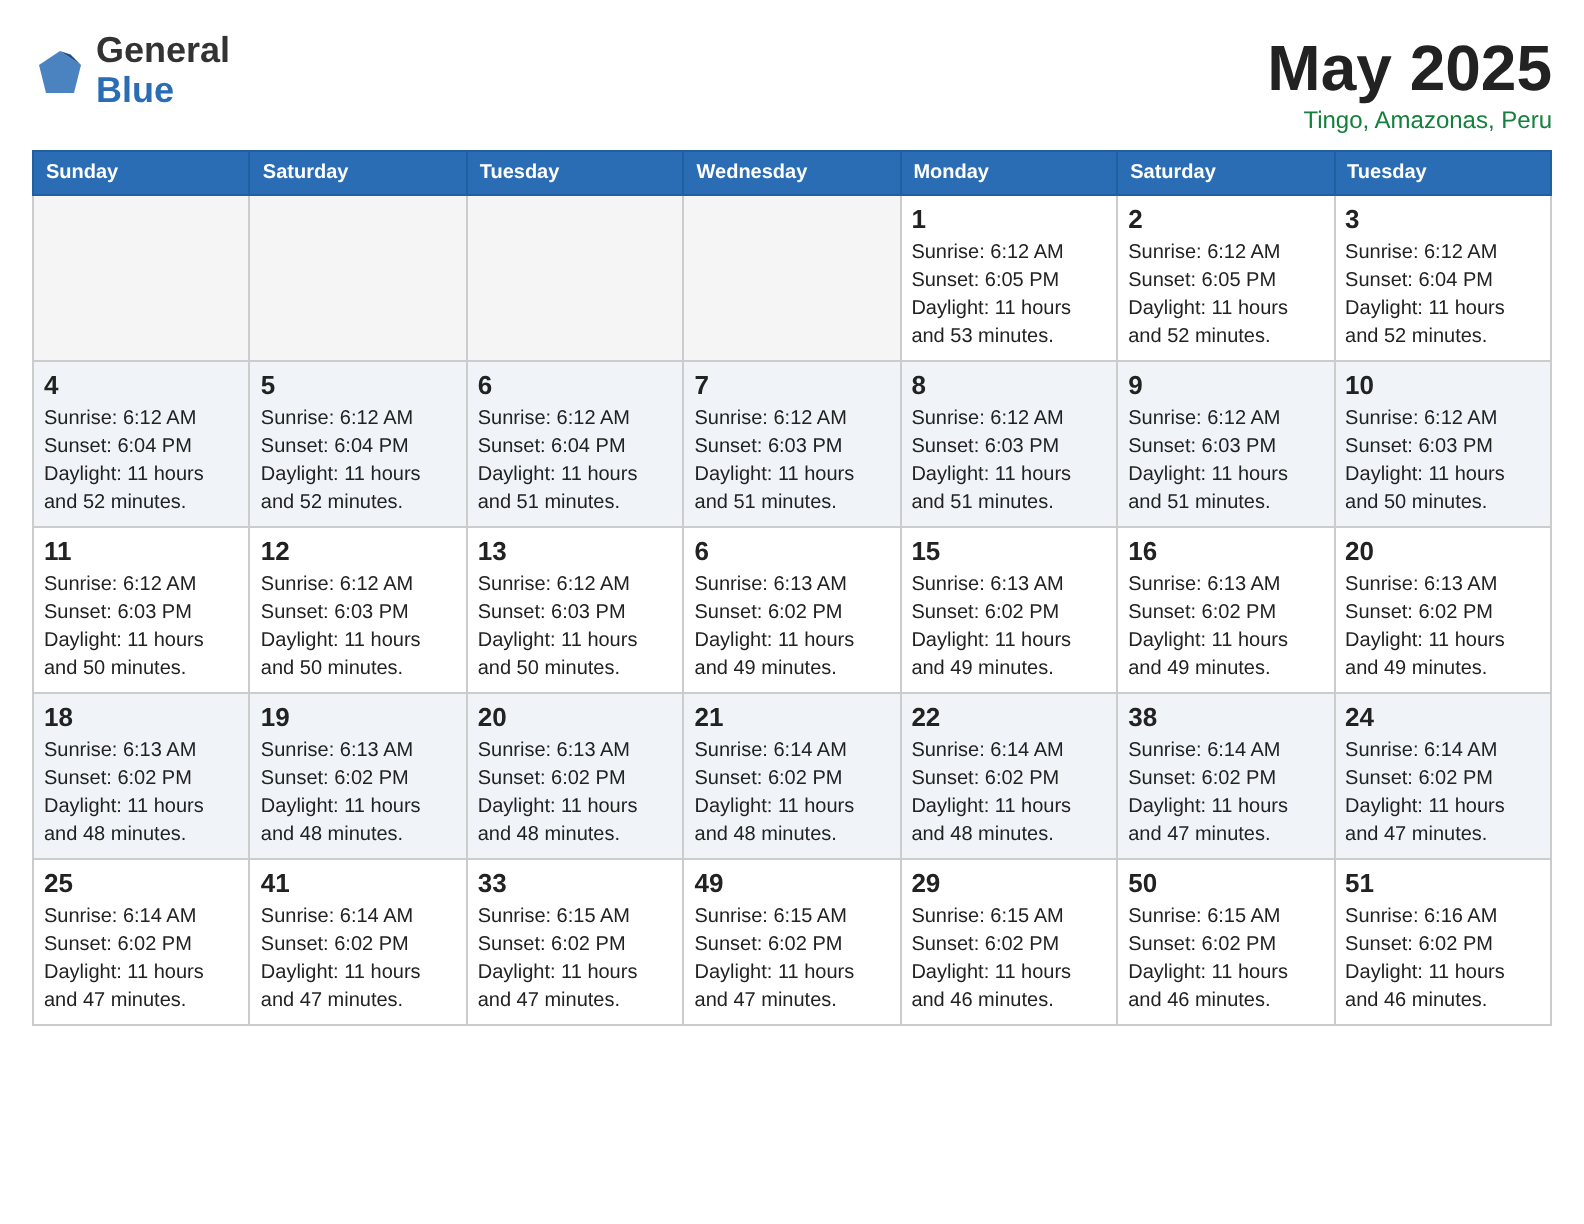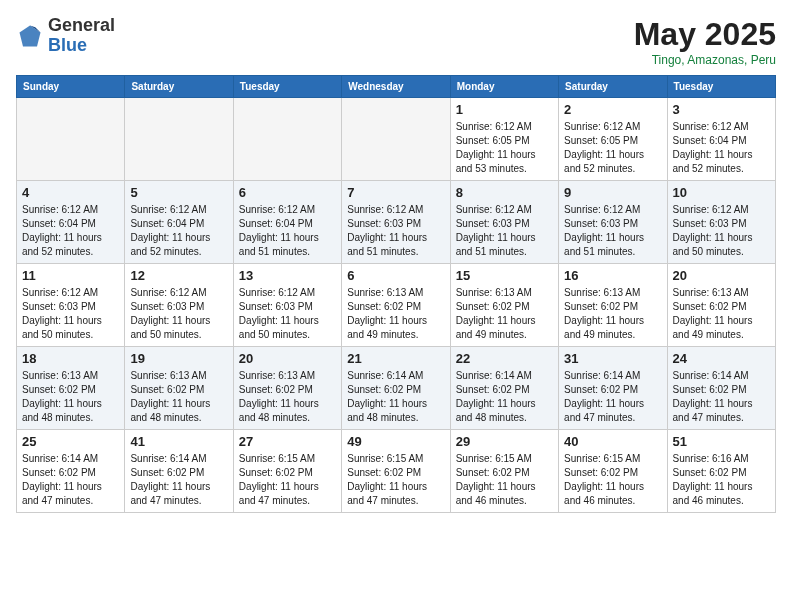--- a/index.html
+++ b/index.html
@@ -215,51 +215,51 @@
         </td>
         <td>
           <span class="day-number">21</span>
           <div class="day-info">Sunrise: 6:14 AM<br>Sunset: 6:02 PM<br>Daylight: 11 hours and 48 minutes.</div>
         </td>
         <td>
           <span class="day-number">22</span>
           <div class="day-info">Sunrise: 6:14 AM<br>Sunset: 6:02 PM<br>Daylight: 11 hours and 48 minutes.</div>
         </td>
         <td>
-          <span class="day-number">31</span>
+          <span class="day-number">38</span>
           <div class="day-info">Sunrise: 6:14 AM<br>Sunset: 6:02 PM<br>Daylight: 11 hours and 47 minutes.</div>
         </td>
         <td>
           <span class="day-number">24</span>
           <div class="day-info">Sunrise: 6:14 AM<br>Sunset: 6:02 PM<br>Daylight: 11 hours and 47 minutes.</div>
         </td>
       </tr>
       <tr>
         <td>
           <span class="day-number">25</span>
           <div class="day-info">Sunrise: 6:14 AM<br>Sunset: 6:02 PM<br>Daylight: 11 hours and 47 minutes.</div>
         </td>
         <td>
           <span class="day-number">41</span>
           <div class="day-info">Sunrise: 6:14 AM<br>Sunset: 6:02 PM<br>Daylight: 11 hours and 47 minutes.</div>
         </td>
         <td>
-          <span class="day-number">27</span>
+          <span class="day-number">33</span>
           <div class="day-info">Sunrise: 6:15 AM<br>Sunset: 6:02 PM<br>Daylight: 11 hours and 47 minutes.</div>
         </td>
         <td>
           <span class="day-number">49</span>
           <div class="day-info">Sunrise: 6:15 AM<br>Sunset: 6:02 PM<br>Daylight: 11 hours and 47 minutes.</div>
         </td>
         <td>
           <span class="day-number">29</span>
           <div class="day-info">Sunrise: 6:15 AM<br>Sunset: 6:02 PM<br>Daylight: 11 hours and 46 minutes.</div>
         </td>
         <td>
-          <span class="day-number">40</span>
+          <span class="day-number">50</span>
           <div class="day-info">Sunrise: 6:15 AM<br>Sunset: 6:02 PM<br>Daylight: 11 hours and 46 minutes.</div>
         </td>
         <td>
           <span class="day-number">51</span>
           <div class="day-info">Sunrise: 6:16 AM<br>Sunset: 6:02 PM<br>Daylight: 11 hours and 46 minutes.</div>
         </td>
       </tr>
     </tbody>
 </table>
 

